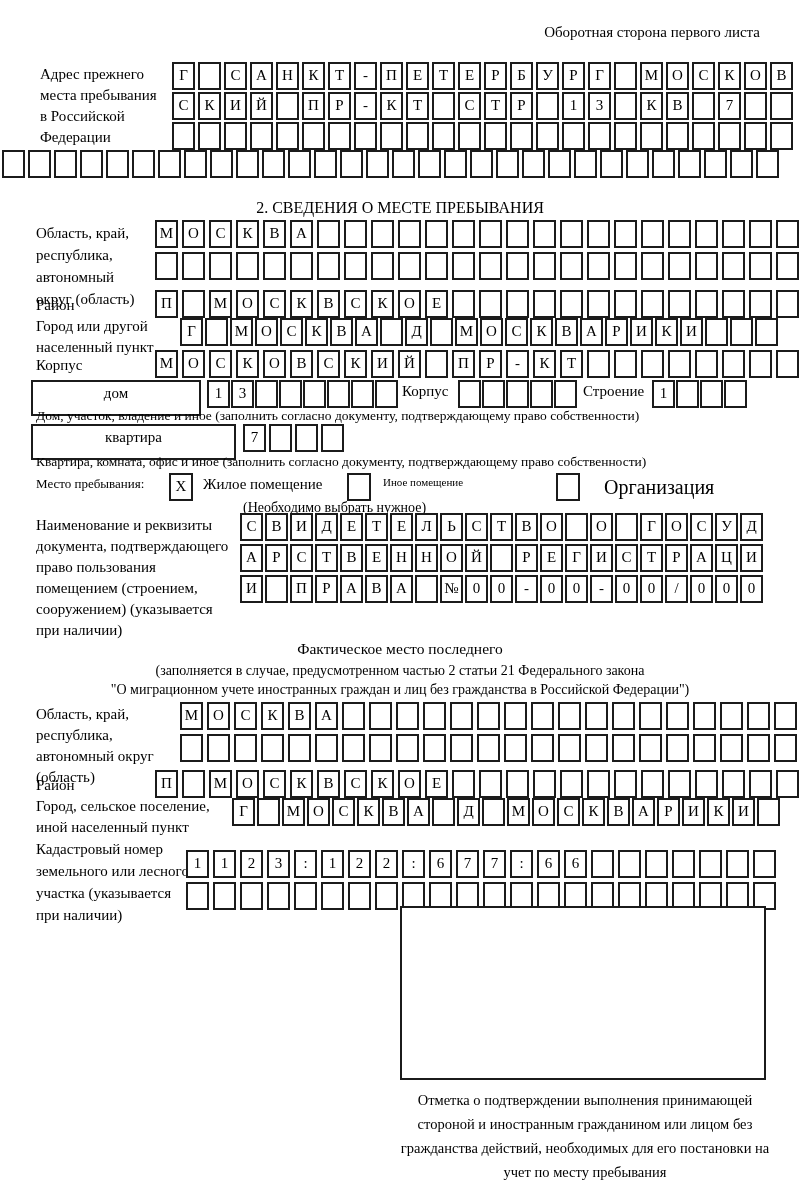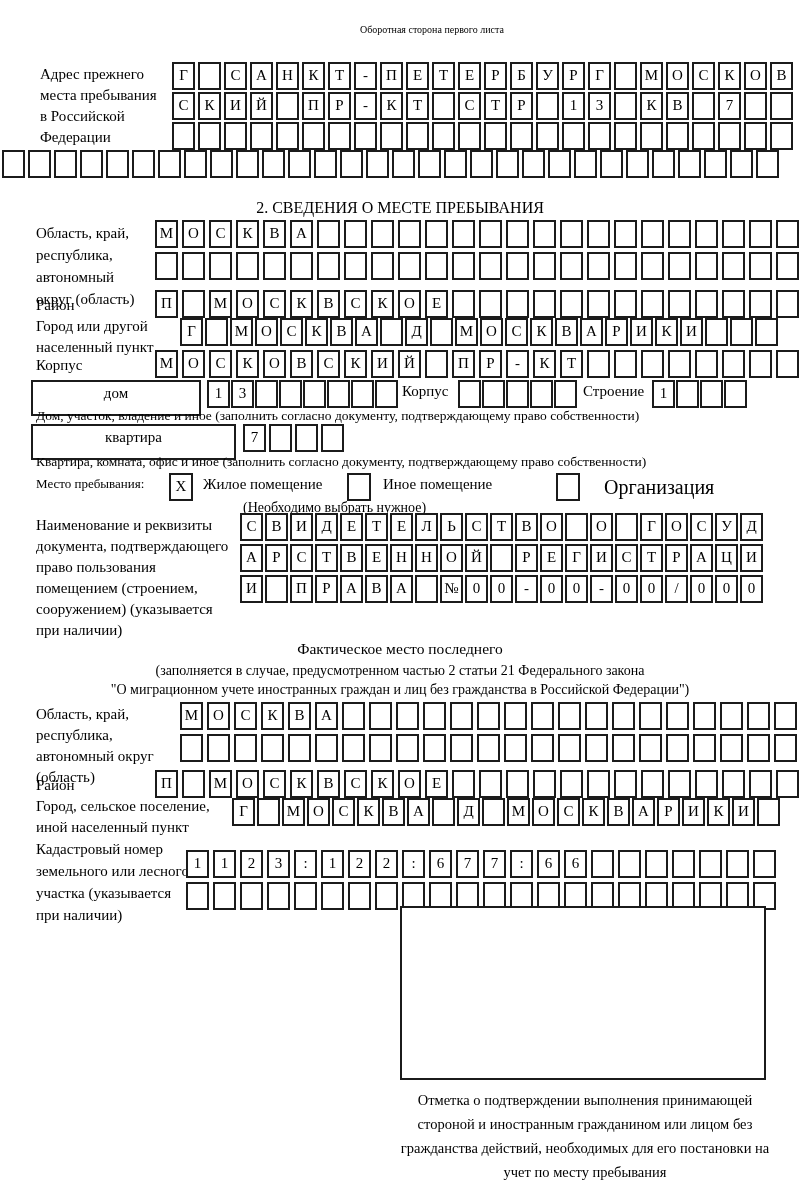--- a/index.html
+++ b/index.html
@@ -27,21 +27,21 @@
   .chk{position:absolute;width:24px;height:28px;border:2px solid #1b1b1b;text-align:center;
        font-size:15px;line-height:23px;background:#fff}
   .stamp{position:absolute;border:2px solid #1b1b1b;background:#fff}
   .capwrap{font-size:14.5px;line-height:24px;text-align:center;white-space:normal}
 </style>
 </head>
 <body>
 
 <div class="page">
 
-  <div class="abs" style="left:360px;top:24px;width:400px;text-align:left;font-size:10px">Оборотная сторона первого листа</div>
+  <div class="abs" style="left:360px;top:24px;width:400px;text-align:right;font-size:15px">Оборотная сторона первого листа</div>
 
   <div class="abs lbl" style="left:40px;top:64px;width:160px;line-height:21px">Адрес прежнего
 места пребывания
 в Российской
 Федерации</div>
   <div class="row" style="left:172px;top:62px"><span class="cbox">Г</span><span class="cbox"></span><span class="cbox">С</span><span class="cbox">А</span><span class="cbox">Н</span><span class="cbox">К</span><span class="cbox">Т</span><span class="cbox">-</span><span class="cbox">П</span><span class="cbox">Е</span><span class="cbox">Т</span><span class="cbox">Е</span><span class="cbox">Р</span><span class="cbox">Б</span><span class="cbox">У</span><span class="cbox">Р</span><span class="cbox">Г</span><span class="cbox"></span><span class="cbox">М</span><span class="cbox">О</span><span class="cbox">С</span><span class="cbox">К</span><span class="cbox">О</span><span class="cbox">В</span></div>
   <div class="row" style="left:172px;top:92px"><span class="cbox">С</span><span class="cbox">К</span><span class="cbox">И</span><span class="cbox">Й</span><span class="cbox"></span><span class="cbox">П</span><span class="cbox">Р</span><span class="cbox">-</span><span class="cbox">К</span><span class="cbox">Т</span><span class="cbox"></span><span class="cbox">С</span><span class="cbox">Т</span><span class="cbox">Р</span><span class="cbox"></span><span class="cbox">1</span><span class="cbox">3</span><span class="cbox"></span><span class="cbox">К</span><span class="cbox">В</span><span class="cbox"></span><span class="cbox">7</span><span class="cbox"></span><span class="cbox"></span></div>
   <div class="row" style="left:172px;top:122px"><span class="cbox"></span><span class="cbox"></span><span class="cbox"></span><span class="cbox"></span><span class="cbox"></span><span class="cbox"></span><span class="cbox"></span><span class="cbox"></span><span class="cbox"></span><span class="cbox"></span><span class="cbox"></span><span class="cbox"></span><span class="cbox"></span><span class="cbox"></span><span class="cbox"></span><span class="cbox"></span><span class="cbox"></span><span class="cbox"></span><span class="cbox"></span><span class="cbox"></span><span class="cbox"></span><span class="cbox"></span><span class="cbox"></span><span class="cbox"></span></div>
   <div class="row" style="left:2px;top:150px"><span class="cbox"></span><span class="cbox"></span><span class="cbox"></span><span class="cbox"></span><span class="cbox"></span><span class="cbox"></span><span class="cbox"></span><span class="cbox"></span><span class="cbox"></span><span class="cbox"></span><span class="cbox"></span><span class="cbox"></span><span class="cbox"></span><span class="cbox"></span><span class="cbox"></span><span class="cbox"></span><span class="cbox"></span><span class="cbox"></span><span class="cbox"></span><span class="cbox"></span><span class="cbox"></span><span class="cbox"></span><span class="cbox"></span><span class="cbox"></span><span class="cbox"></span><span class="cbox"></span><span class="cbox"></span><span class="cbox"></span><span class="cbox"></span><span class="cbox"></span></div>
 
@@ -73,21 +73,21 @@
   <div class="abs cap" style="left:36px;top:408px">Дом, участок, владение и иное (заполнить согласно документу, подтверждающему право собственности)</div>
 
   <div class="widebox" style="left:31px;top:424px;width:205px">квартира</div>
   <div class="row" style="left:243px;top:424px"><span class="cbox">7</span><span class="cbox"></span><span class="cbox"></span><span class="cbox"></span></div>
   <div class="abs cap" style="left:36px;top:454px">Квартира, комната, офис и иное (заполнить согласно документу, подтверждающему право собственности)</div>
 
   <div class="abs" style="left:36px;top:476px;font-size:13px">Место пребывания:</div>
   <div class="chk" style="left:169px;top:473px">X</div>
   <div class="abs" style="left:203px;top:476px;font-size:15px">Жилое помещение</div>
   <div class="chk" style="left:347px;top:473px"></div>
-  <div class="abs" style="left:383px;top:476px;font-size:15px">Иное помещение</div>
+  <div class="abs" style="left:383px;top:476px;font-size:11px">Иное помещение</div>
   <div class="chk" style="left:556px;top:473px"></div>
   <div class="abs" style="left:604px;top:476px;font-size:20px">Организация</div>
   <div class="abs t14" style="left:243px;top:500px">(Необходимо выбрать нужное)</div>
 
   <div class="abs lbl lh21" style="left:36px;top:515px;width:200px">Наименование и реквизиты
 документа, подтверждающего
 право пользования
 помещением (строением,
 сооружением) (указывается
 при наличии)</div>

